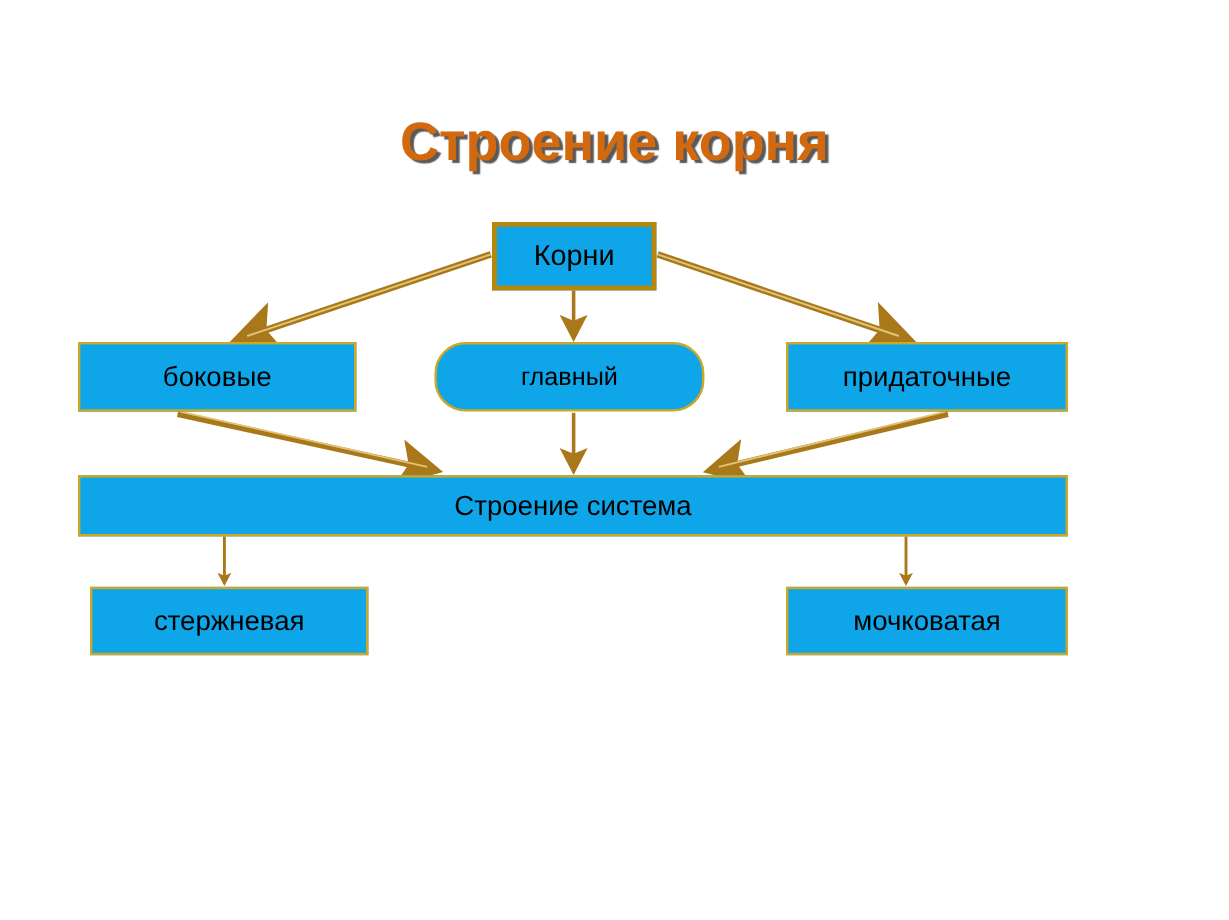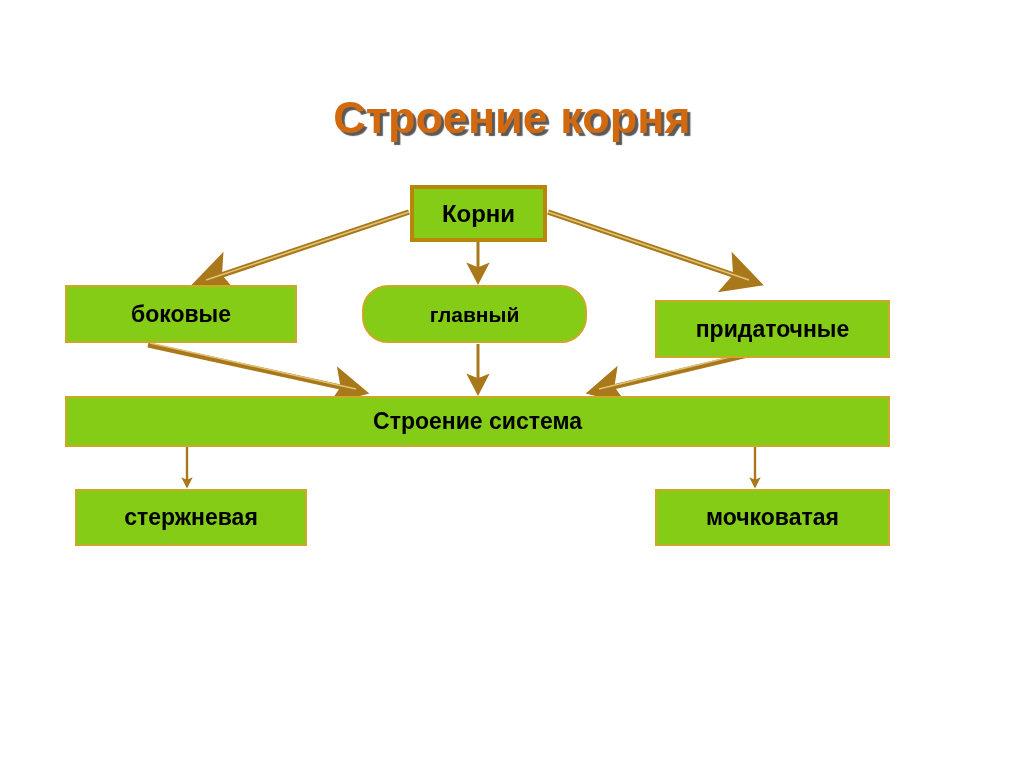--- a/index.html
+++ b/index.html
@@ -36,40 +36,40 @@
     position: absolute;
     left: 0;
     top: 0;
     width: 1024px;
     height: 767px;
   }
   
   .node {
     position: absolute;
     box-sizing: border-box;
-    background: #84cc16;
+    background: #0ea5e9;
     border: 2px solid #cBa828;
     display: flex;
     align-items: center;
     justify-content: center;
     color: #000000;
-    font-weight: bold;
+    font-weight: normal;
     z-index: 3;
   }
   .node.thick {
     border: 4px solid #b8860b;
   }
   .node .label {
     line-height: 1;
     white-space: nowrap;
   }
   #node-korni      { left: 410px; top: 185px; width: 137px; height: 57px; font-size: 24px; }
   #node-bokovye    { left: 65px;  top: 285px; width: 232px; height: 58px; font-size: 23px; text-align: right; }
   #node-glavnyj    { left: 362px; top: 285px; width: 225px; height: 58px; font-size: 21px; border-radius: 26px; }
-  #node-pridatoch  { left: 655px; top: 300px; width: 235px; height: 58px; font-size: 23px; }
+  #node-pridatoch  { left: 655px; top: 285px; width: 235px; height: 58px; font-size: 23px; }
   #node-sistema    { left: 65px;  top: 396px; width: 825px; height: 51px; font-size: 23px; }
   #node-sterzh     { left: 75px;  top: 489px; width: 232px; height: 57px; font-size: 23px; }
   #node-mochk      { left: 655px; top: 489px; width: 235px; height: 57px; font-size: 23px; }
 </style>
 </head>
 <body>
 
 <div id="slide">
 
   <div id="title">Строение корня</div>

